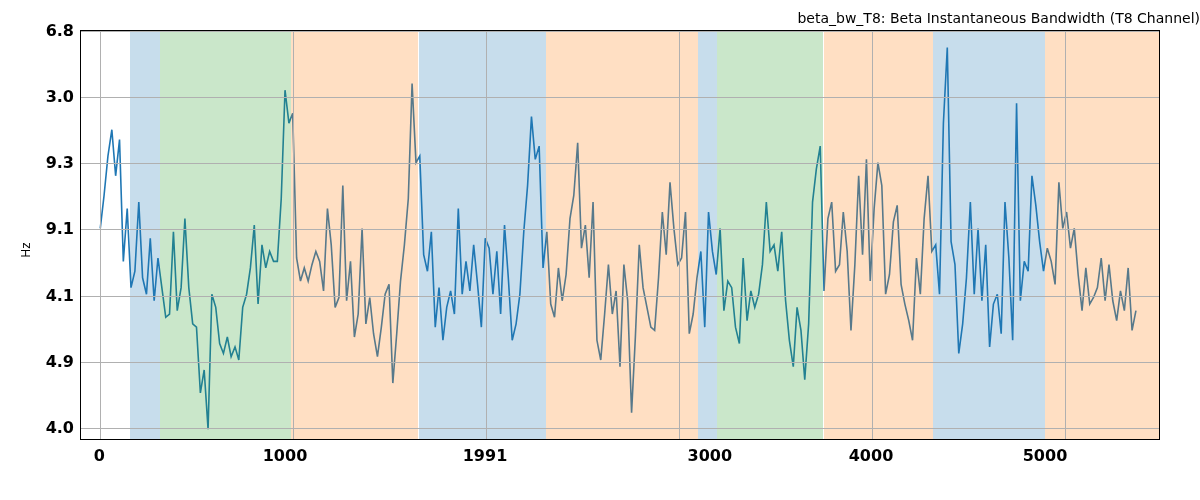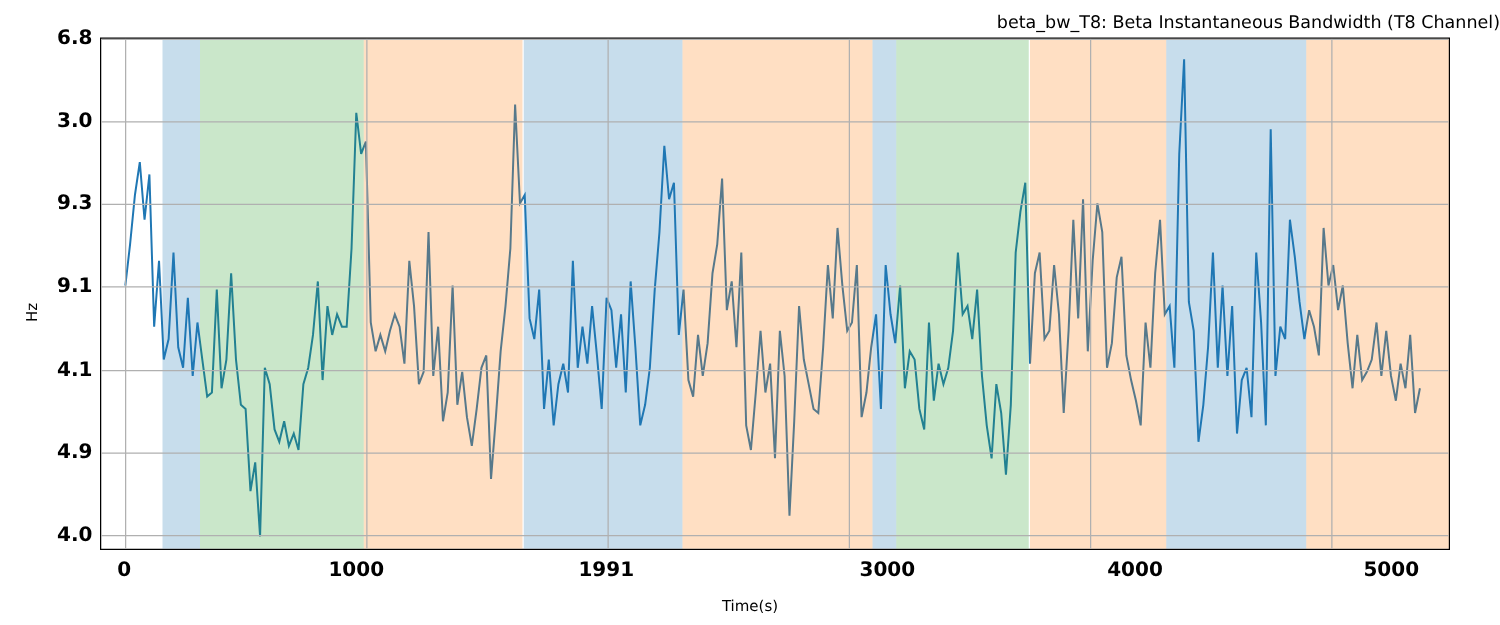--- a/index.html
+++ b/index.html
@@ -84,21 +84,20 @@
   .tick.x { top: 446px; transform: translateX(-50%); }
   .tick.y { text-align: right; width: 60px; transform: translateY(-50%); left: 14px; }
 </style>
 </head>
 <body>
 
 <div class="figure">
 
   <div class="title">beta_bw_T8: Beta Instantaneous Bandwidth (T8 Channel)</div>
   <div class="ylabel">Hz</div>
-  <div class="xlabel">Time(s)</div>
 
   <div class="axes" id="axes">
     <svg class="line-svg" id="line-svg" preserveAspectRatio="none" viewBox="0 0 1080 410">
         <path d="M19.3 198.4 L23.1 165.3 L27.0 125.6 L30.9 99.2 L34.7 145.5 L38.6 109.1 L42.4 231.5 L46.3 178.5 L50.1 257.9 L54.0 241.4 L57.9 171.9 L61.7 248.0 L65.6 264.5 L69.4 208.3 L73.3 271.1 L77.1 228.1 L81.0 257.9 L84.9 287.7 L88.7 284.4 L92.6 201.7 L96.4 281.0 L100.3 257.9 L104.1 188.5 L108.0 257.9 L111.9 294.3 L115.7 297.6 L119.6 363.7 L123.4 340.6 L127.3 400.1 L131.1 264.5 L135.0 277.7 L138.9 314.1 L142.7 324.0 L146.6 307.5 L150.4 327.3 L154.3 317.4 L158.1 330.6 L162.0 277.7 L165.9 264.5 L169.7 238.1 L173.6 195.1 L177.4 274.4 L181.3 214.9 L185.1 238.1 L189.0 221.5 L192.9 231.5 L196.7 231.5 L200.6 168.6 L204.4 59.5 L208.3 92.6 L212.1 82.7 L216.0 228.1 L219.9 251.3 L223.7 238.1 L227.6 251.3 L231.4 234.8 L235.3 221.5 L239.1 231.5 L243.0 261.2 L246.9 178.5 L250.7 214.9 L254.6 277.7 L258.4 267.8 L262.3 155.4 L266.1 271.1 L270.0 231.5 L273.9 307.5 L277.7 284.4 L281.6 198.4 L285.4 294.3 L289.3 267.8 L293.1 304.2 L297.0 327.3 L300.9 297.6 L304.7 264.5 L308.6 254.6 L312.4 353.8 L316.3 304.2 L320.1 251.3 L324.0 214.9 L327.9 168.6 L331.7 52.9 L335.6 132.3 L339.4 125.6 L343.3 224.8 L347.1 241.4 L351.0 201.7 L354.9 297.6 L358.7 257.9 L362.6 310.8 L366.4 277.7 L370.3 261.2 L374.1 284.4 L378.0 178.5 L381.9 264.5 L385.7 231.5 L389.6 261.2 L393.4 214.9 L397.3 254.6 L401.1 297.6 L405.0 208.3 L408.9 218.2 L412.7 264.5 L416.6 221.5 L420.4 284.4 L424.3 195.1 L428.1 248.0 L432.0 310.8 L435.9 294.3 L439.7 264.5 L443.6 201.7 L447.4 155.4 L451.3 86.0 L455.1 129.0 L459.0 115.7 L462.9 238.1 L466.7 201.7 L470.6 274.4 L474.4 287.7 L478.3 238.1 L482.1 271.1 L486.0 244.7 L489.9 188.5 L493.7 165.3 L497.6 112.4 L501.4 218.2 L505.3 195.1 L509.1 248.0 L513.0 171.9 L516.9 310.8 L520.7 330.6 L524.6 284.4 L528.4 234.8 L532.3 284.4 L536.1 261.2 L540.0 337.3 L543.9 234.8 L547.7 271.1 L551.6 383.5 L555.4 307.5 L559.3 214.9 L563.1 257.9 L567.0 277.7 L570.9 297.6 L574.7 300.9 L578.6 248.0 L582.4 181.9 L586.3 224.8 L590.1 152.1 L594.0 198.4 L597.9 234.8 L601.7 228.1 L605.6 181.9 L609.4 304.2 L613.3 284.4 L617.1 248.0 L621.0 221.5 L624.9 297.6 L628.7 181.9 L632.6 221.5 L636.4 244.7 L640.3 198.4 L644.1 281.0 L648.0 251.3 L651.9 257.9 L655.7 297.6 L659.6 314.1 L663.4 228.1 L667.3 291.0 L671.1 261.2 L675.0 277.7 L678.9 264.5 L682.7 234.8 L686.6 171.9 L690.4 221.5 L694.3 214.9 L698.1 241.4 L702.0 201.7 L705.9 271.1 L709.7 310.8 L713.6 337.3 L717.4 277.7 L721.3 300.9 L725.1 350.5 L729.0 294.3 L732.9 171.9 L736.7 138.9 L740.6 115.7 L744.4 261.2 L748.3 188.5 L752.1 171.9 L756.0 241.4 L759.9 234.8 L763.7 181.9 L767.6 221.5 L771.4 300.9 L775.3 234.8 L779.1 145.5 L783.0 224.8 L786.9 129.0 L790.7 251.3 L794.6 178.5 L798.4 132.3 L802.3 155.4 L806.1 264.5 L810.0 244.7 L813.9 191.8 L817.7 175.2 L821.6 254.6 L825.4 274.4 L829.3 291.0 L833.1 310.8 L837.0 228.1 L840.9 264.5 L844.7 188.5 L848.6 145.5 L852.4 221.5 L856.3 214.9 L860.1 264.5 L864.0 92.6 L867.9 16.5 L871.7 211.6 L875.6 234.8 L879.4 324.0 L883.3 294.3 L887.1 248.0 L891.0 171.9 L894.9 264.5 L898.7 198.4 L902.6 271.1 L906.4 214.9 L910.3 317.4 L914.1 274.4 L918.0 264.5 L921.9 304.2 L925.7 171.9 L929.6 228.1 L933.4 310.8 L937.3 72.7 L941.1 271.1 L945.0 231.5 L948.9 241.4 L952.7 145.5 L956.6 175.2 L960.4 211.6 L964.3 241.4 L968.1 218.2 L972.0 231.5 L975.9 254.6 L979.7 152.1 L983.6 198.4 L987.4 181.9 L991.3 218.2 L995.1 198.4 L999.0 244.7 L1002.9 281.0 L1006.7 238.1 L1010.6 274.4 L1014.4 267.8 L1018.3 257.9 L1022.1 228.1 L1026.0 271.1 L1029.9 234.8 L1033.7 271.1 L1037.6 291.0 L1041.4 261.2 L1045.3 281.0 L1049.1 238.1 L1053.0 300.9 L1056.9 281.0 " fill="none" stroke="#1f77b4" stroke-width="1.6"></path>
       </svg>
   <div class="bg-span bg-blue" style="left: 49.1786px; width: 29.8929px;"></div>
       <div class="bg-span bg-green" style="left: 79.0714px; width: 131.143px;"></div>
       <div class="bg-span bg-orange" style="left: 210.214px; width: 127.286px;"></div>
       <div class="bg-span bg-blue" style="left: 337.5px; width: 127.286px;"></div>
       <div class="bg-span bg-orange" style="left: 464.786px; width: 152.357px;"></div>
@@ -120,22 +119,22 @@
       <div class="grid-h" style="top: 132.258px;"></div>
       <div class="grid-h" style="top: 66.129px;"></div>
       <div class="grid-h" style="top: 0px;"></div>
     </div>
 
   <div id="ticks-container">
       <div class="tick x" style="left: 99.2857px;">0</div>
       <div class="tick x" style="left: 285px;">1000</div>
       <div class="tick x" style="left: 485px;">1991</div>
       <div class="tick x" style="left: 677.857px; margin-left: 32px;">3000</div>
-      <div class="tick x" style="left: 908px;">4000</div>
-      <div class="tick x" style="left: 1091px; padding-left: 44px;">5000</div>
+      <div class="tick x" style="left: 871px;">4000</div>
+      <div class="tick x" style="left: 1023px; padding-left: 44px;">5000</div>
       <div class="tick y" style="top: 426.774px;">4.0</div>
       <div class="tick y" style="top: 360.645px;">4.9</div>
       <div class="tick y" style="top: 294.516px;">4.1</div>
       <div class="tick y" style="top: 228.387px;">9.1</div>
       <div class="tick y" style="top: 162.258px;">9.3</div>
       <div class="tick y" style="top: 96.129px;">3.0</div>
       <div class="tick y" style="top: 30px;">6.8</div>
     </div>
 
 </div>

